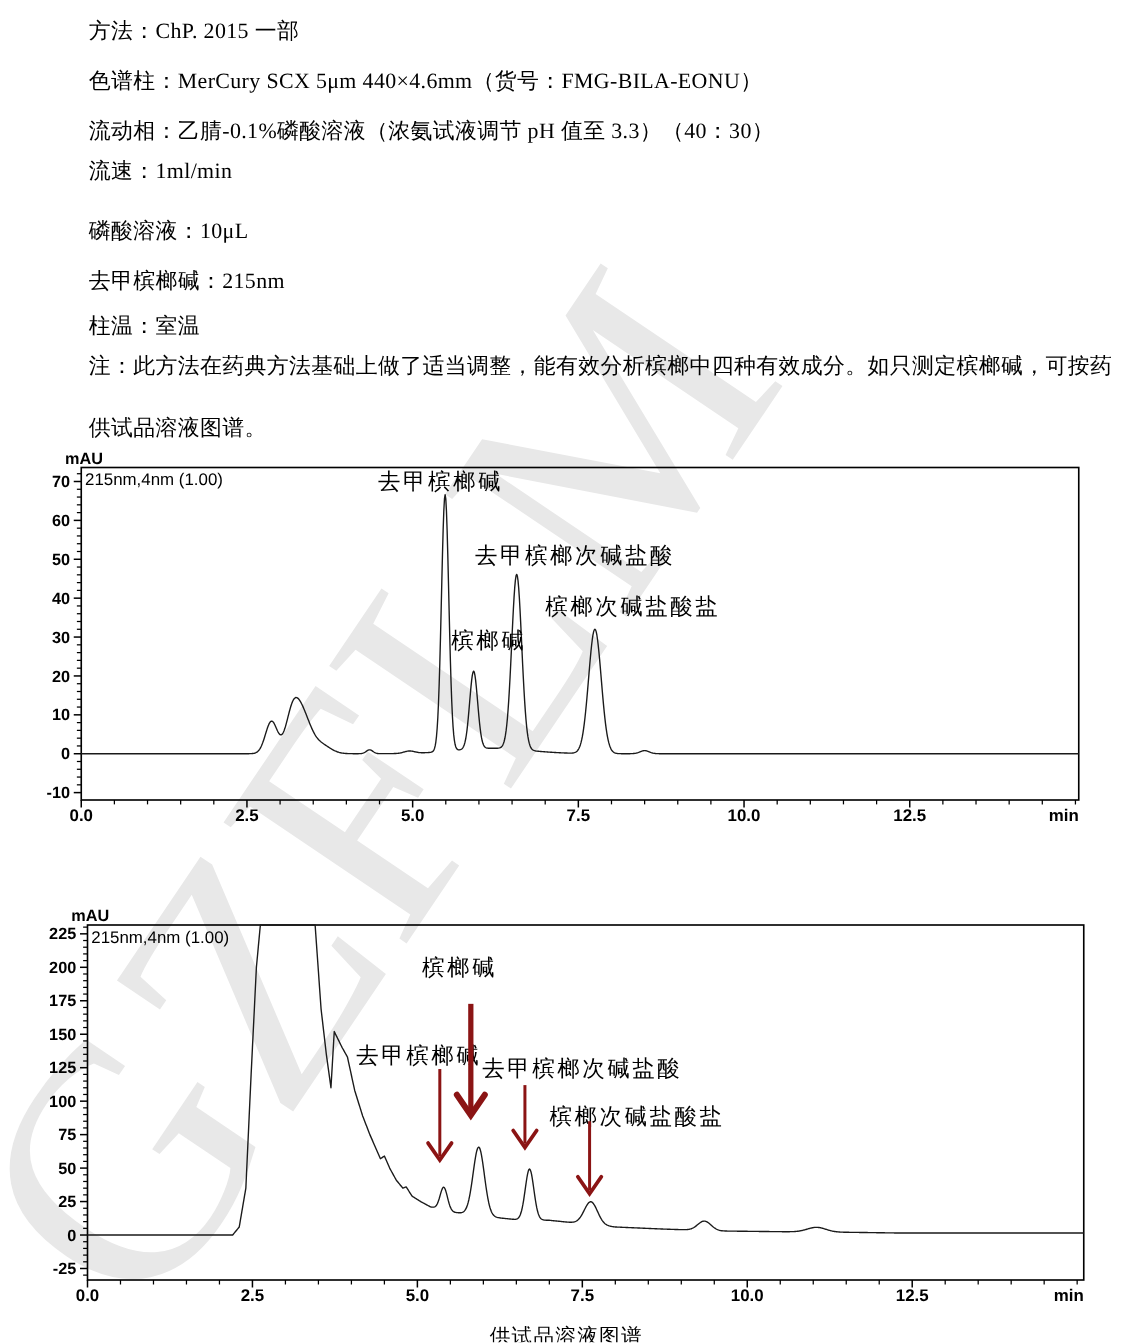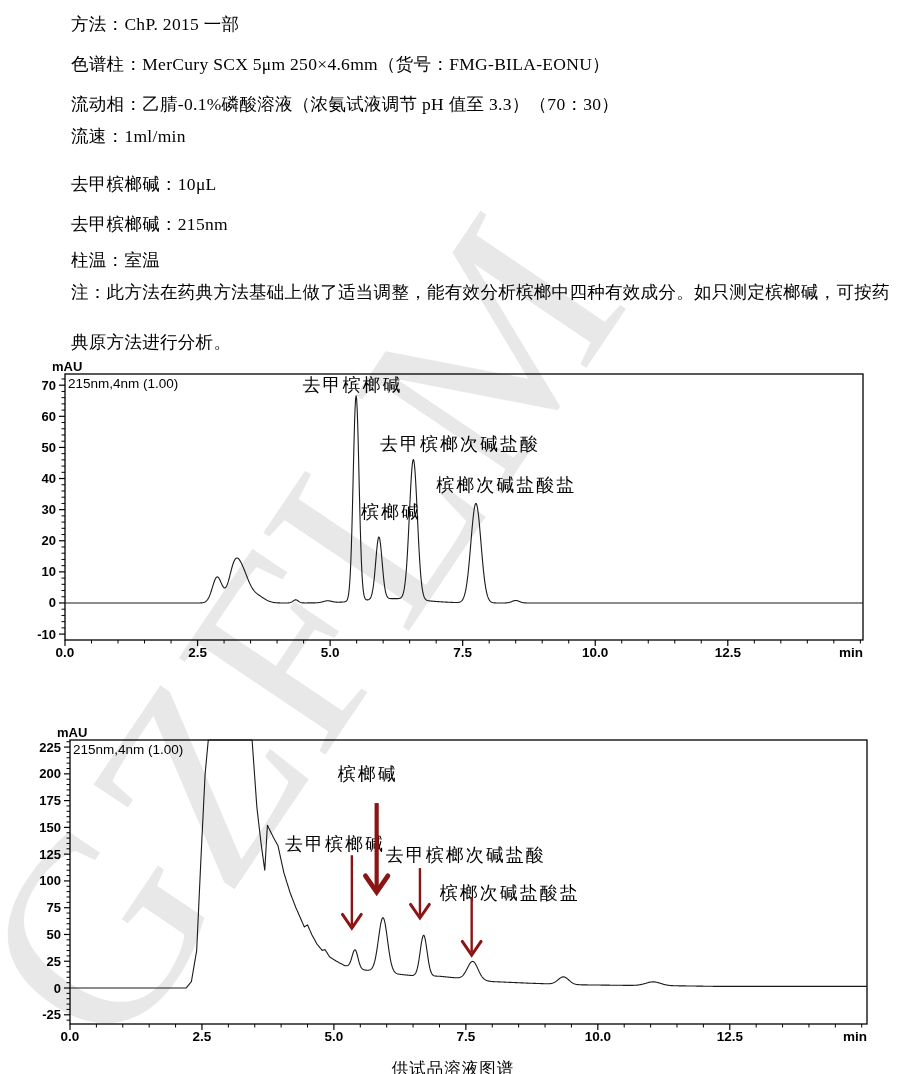--- a/index.html
+++ b/index.html
@@ -20,28 +20,28 @@
 <body>
 
 <div class="page">
 
   <svg class="wm-svg" viewBox="0 0 906 1074" aria-hidden="true">
     <text transform="translate(118,1062) rotate(-56)" font-size="268" letter-spacing="2" font-family="&quot;Liberation Serif&quot;,&quot;DejaVu Serif&quot;,serif" fill="#e8e8e8">GZFLM</text>
   </svg>
 
   <div class="doc">
     <div class="docline" style="top:12px">方法：ChP. 2015  一部</div>
-    <div class="docline" style="top:52px">色谱柱：MerCury SCX 5μm 250×4.6mm（货号：FMG-BILA-EONU）</div>
-    <div class="docline" style="top:92px">流动相：乙腈-0.1%磷酸溶液（浓氨试液调节 pH 值至 3.3）（70：30）</div>
+    <div class="docline" style="top:52px">色谱柱：MerCury SCX 5μm 440×4.6mm（货号：FMG-BILA-EONU）</div>
+    <div class="docline" style="top:92px">流动相：乙腈-0.1%磷酸溶液（浓氨试液调节 pH 值至 3.3）（40：30）</div>
     <div class="docline" style="top:124px">流速：1ml/min</div>
-    <div class="docline" style="top:172px">去甲槟榔碱：10μL</div>
+    <div class="docline" style="top:172px">磷酸溶液：10μL</div>
     <div class="docline" style="top:212px">去甲槟榔碱：215nm</div>
     <div class="docline" style="top:248px">柱温：室温</div>
     <div class="docline" style="top:280px">注：此方法在药典方法基础上做了适当调整，能有效分析槟榔中四种有效成分。如只测定槟榔碱，可按药</div>
-    <div class="docline" style="top:330px">典原方法进行分析。</div>
+    <div class="docline" style="top:330px">供试品溶液图谱。</div>
   </div>
 
   <svg id="chart1" class="chart-svg" viewBox="0 0 906 1074">
       <rect x="65" y="374" width="798" height="266" fill="none" stroke="#000" stroke-width="1.3"></rect>
       <line x1="59" y1="385.2" x2="65" y2="385.2" stroke="#000" stroke-width="1.2"></line>
       <text x="56" y="389.7" text-anchor="end" font-size="13" font-weight="bold" font-family="&quot;Liberation Sans&quot;,&quot;DejaVu Sans&quot;,sans-serif" fill="#000">70</text>
       <line x1="59" y1="416.3111111111111" x2="65" y2="416.3111111111111" stroke="#000" stroke-width="1.2"></line>
       <text x="56" y="420.8111111111111" text-anchor="end" font-size="13" font-weight="bold" font-family="&quot;Liberation Sans&quot;,&quot;DejaVu Sans&quot;,sans-serif" fill="#000">60</text>
       <line x1="59" y1="447.4222222222222" x2="65" y2="447.4222222222222" stroke="#000" stroke-width="1.2"></line>
       <text x="56" y="451.9222222222222" text-anchor="end" font-size="13" font-weight="bold" font-family="&quot;Liberation Sans&quot;,&quot;DejaVu Sans&quot;,sans-serif" fill="#000">50</text>

